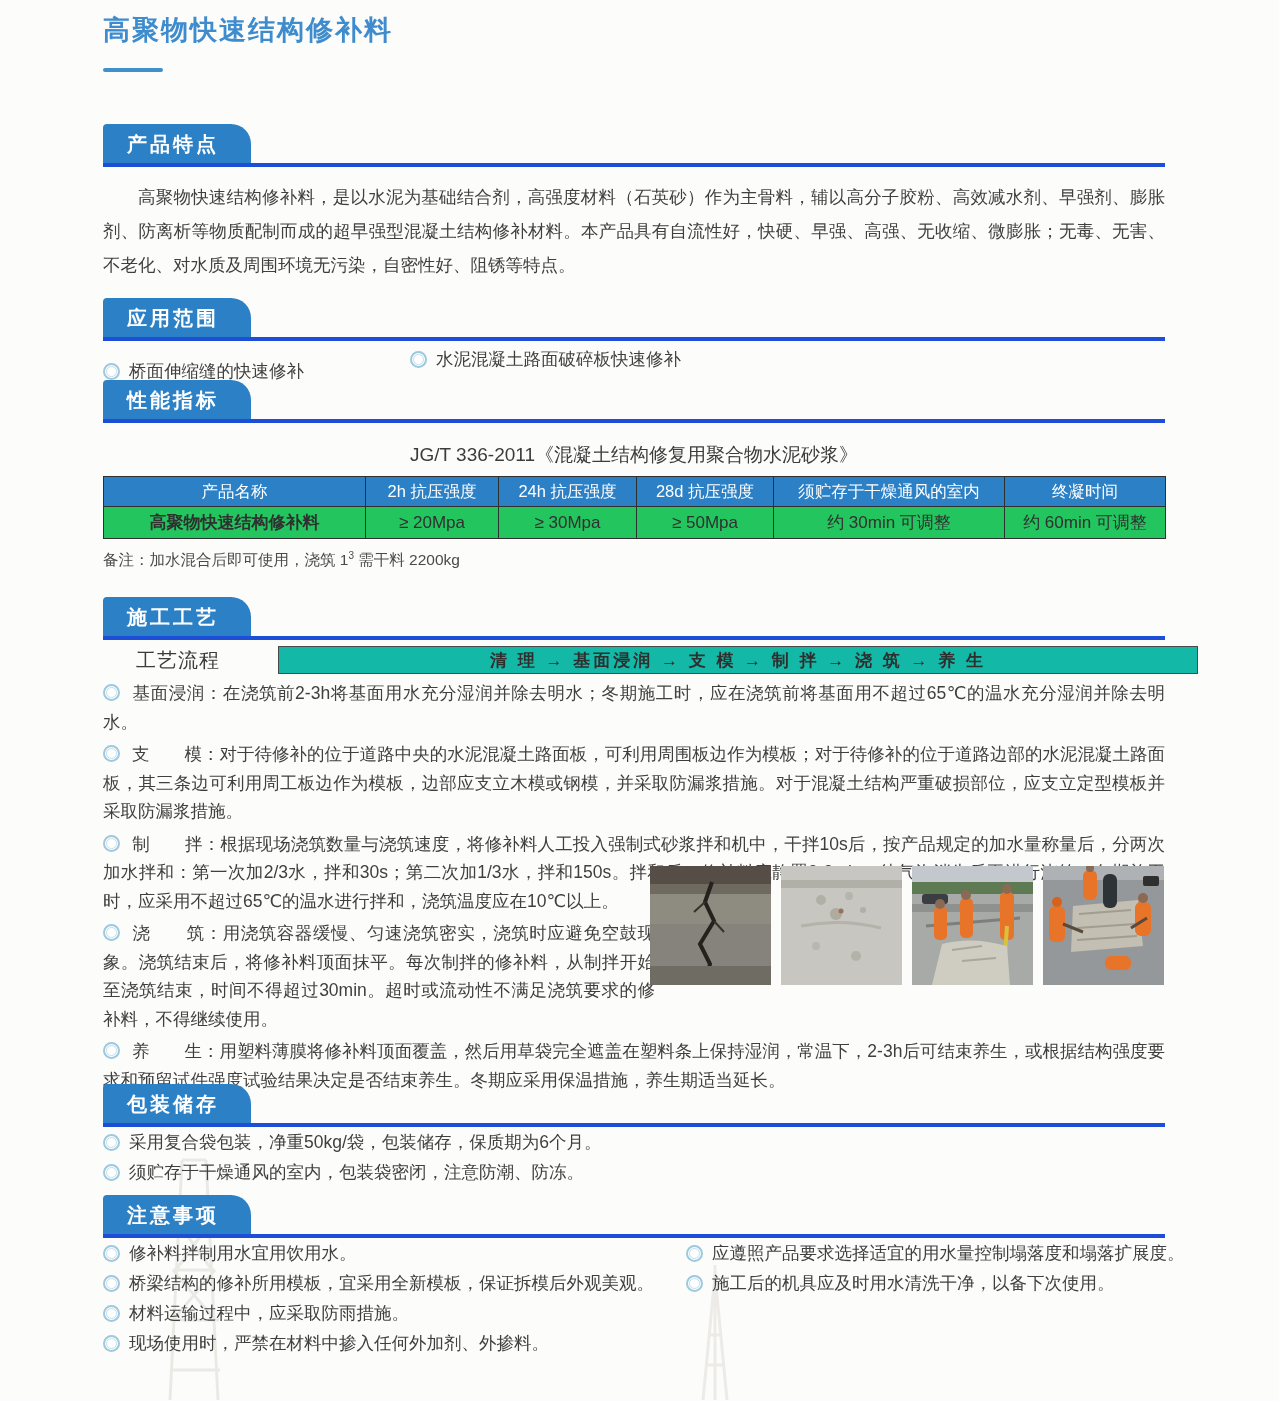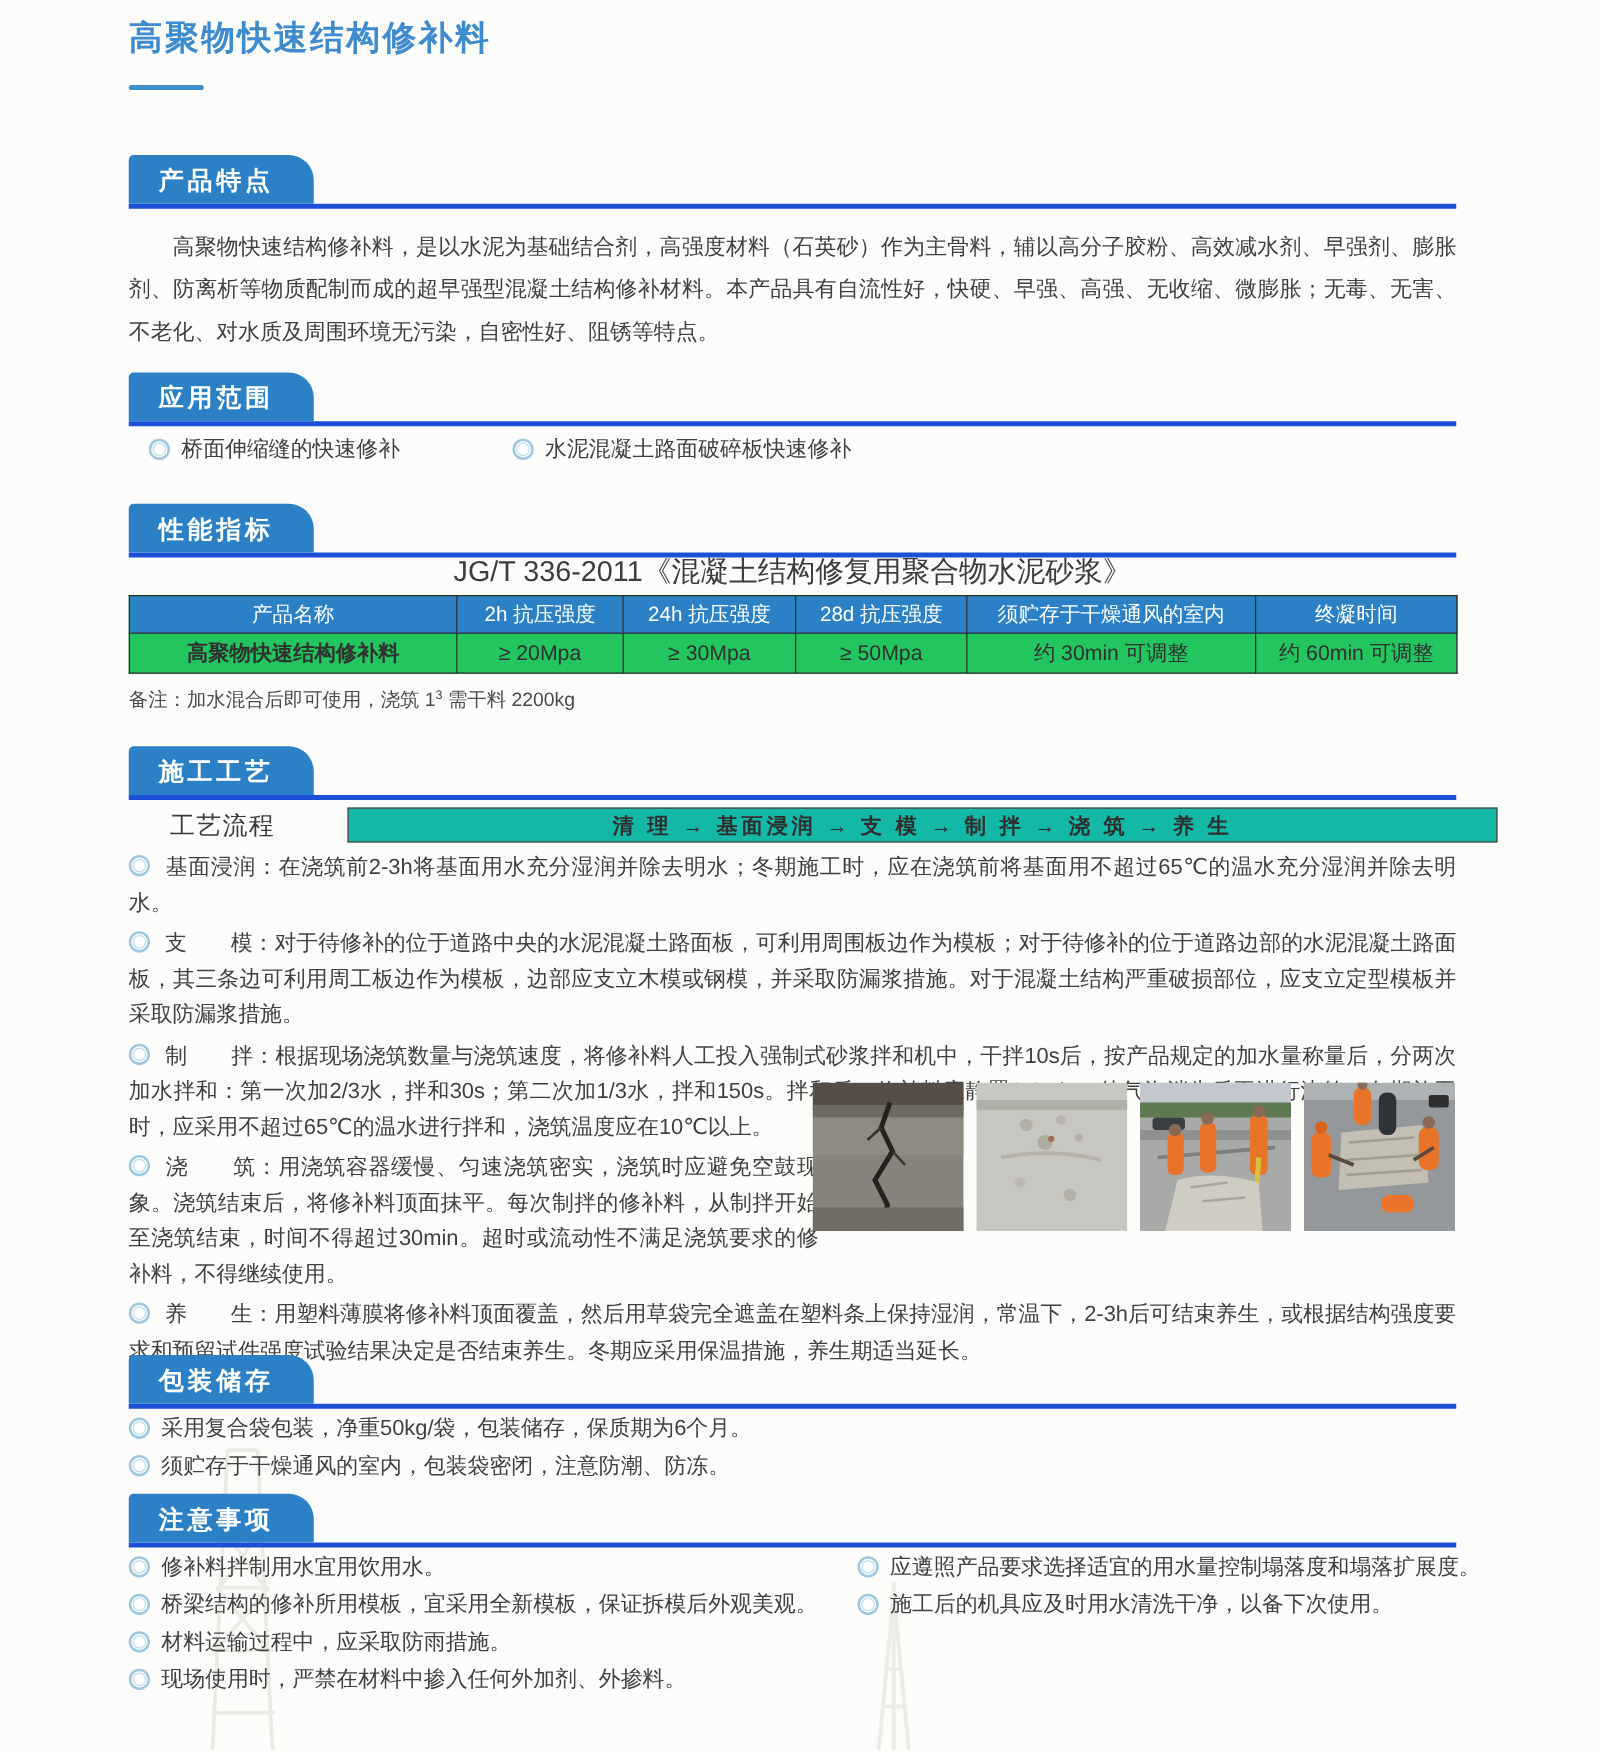--- a/index.html
+++ b/index.html
@@ -31,21 +31,21 @@
   
   .blt{
     position:relative;display:inline-block;width:13px;height:13px;flex:none;
     border:2.5px solid #9dc8dd;border-radius:50%;margin-right:9px;vertical-align:-2px;
     background:#fff;
   }
   .blt::before{content:"";position:absolute;inset:1px;border:1.5px solid #c3dde9;border-radius:50%;}
 
   .apply-item{position:absolute;top:0;display:flex;align-items:center;font-size:17.5px;white-space:nowrap;}
 
-  .standard{font-size:23px;text-align:center;color:#3c3c3c;}
+  .standard{font-size:19px;text-align:center;color:#3c3c3c;}
 
   table.perf{border-collapse:collapse;width:1062px;table-layout:fixed;background:#22c55e;}
   table.perf th,table.perf td{border:1px solid #2f2f2f;text-align:center;padding:0;}
   table.perf th{background:#2b80c6;color:#fff;font-size:16.5px;font-weight:normal;height:29px;}
   table.perf td{font-size:17px;color:#303030;height:31px;}
   td.pname{font-weight:bold;}
 
   .note{font-size:15.5px;color:#4a4a4a;}
   .note sup{font-size:10px;}
 
@@ -94,31 +94,31 @@
 
 <div class="abs sec-head" style="top:124px;">
   <span class="sec-tab">产品特点</span>
 </div>
 <p class="abs para indent" style="top:180px;">高聚物快速结构修补料，是以水泥为基础结合剂，高强度材料（石英砂）作为主骨料，辅以高分子胶粉、高效减水剂、早强剂、膨胀剂、防离析等物质配制而成的超早强型混凝土结构修补材料。本产品具有自流性好，快硬、早强、高强、无收缩、微膨胀；无毒、无害、不老化、对水质及周围环境无污染，自密性好、阻锈等特点。</p>
 
 <div class="abs sec-head" style="top:298px;">
   <span class="sec-tab">应用范围</span>
 </div>
 <div class="abs" style="top:347px;height:26px;">
-  <span class="apply-item" style="left:16px;">
+  <span class="apply-item" style="left:0;margin-top:12px;">
     <span class="blt"></span>
     <span>桥面伸缩缝的快速修补</span>
   </span>
   <span class="apply-item" style="left:307px;">
     <span class="blt"></span>
     <span>水泥混凝土路面破碎板快速修补</span>
   </span>
 </div>
 
-<div class="abs sec-head" style="top:403px;">
+<div class="abs sec-head" style="top:380px;">
   <span class="sec-tab">性能指标</span>
 </div>
 <div class="abs standard" style="top:442px;">JG/T 336-2011《混凝土结构修复用聚合物水泥砂浆》</div>
 
 <table class="perf abs" style="top:476px;">
   <colgroup>
     <col style="width:262px">
       <col style="width:133px">
       <col style="width:138px">
     <col style="width:137px">

